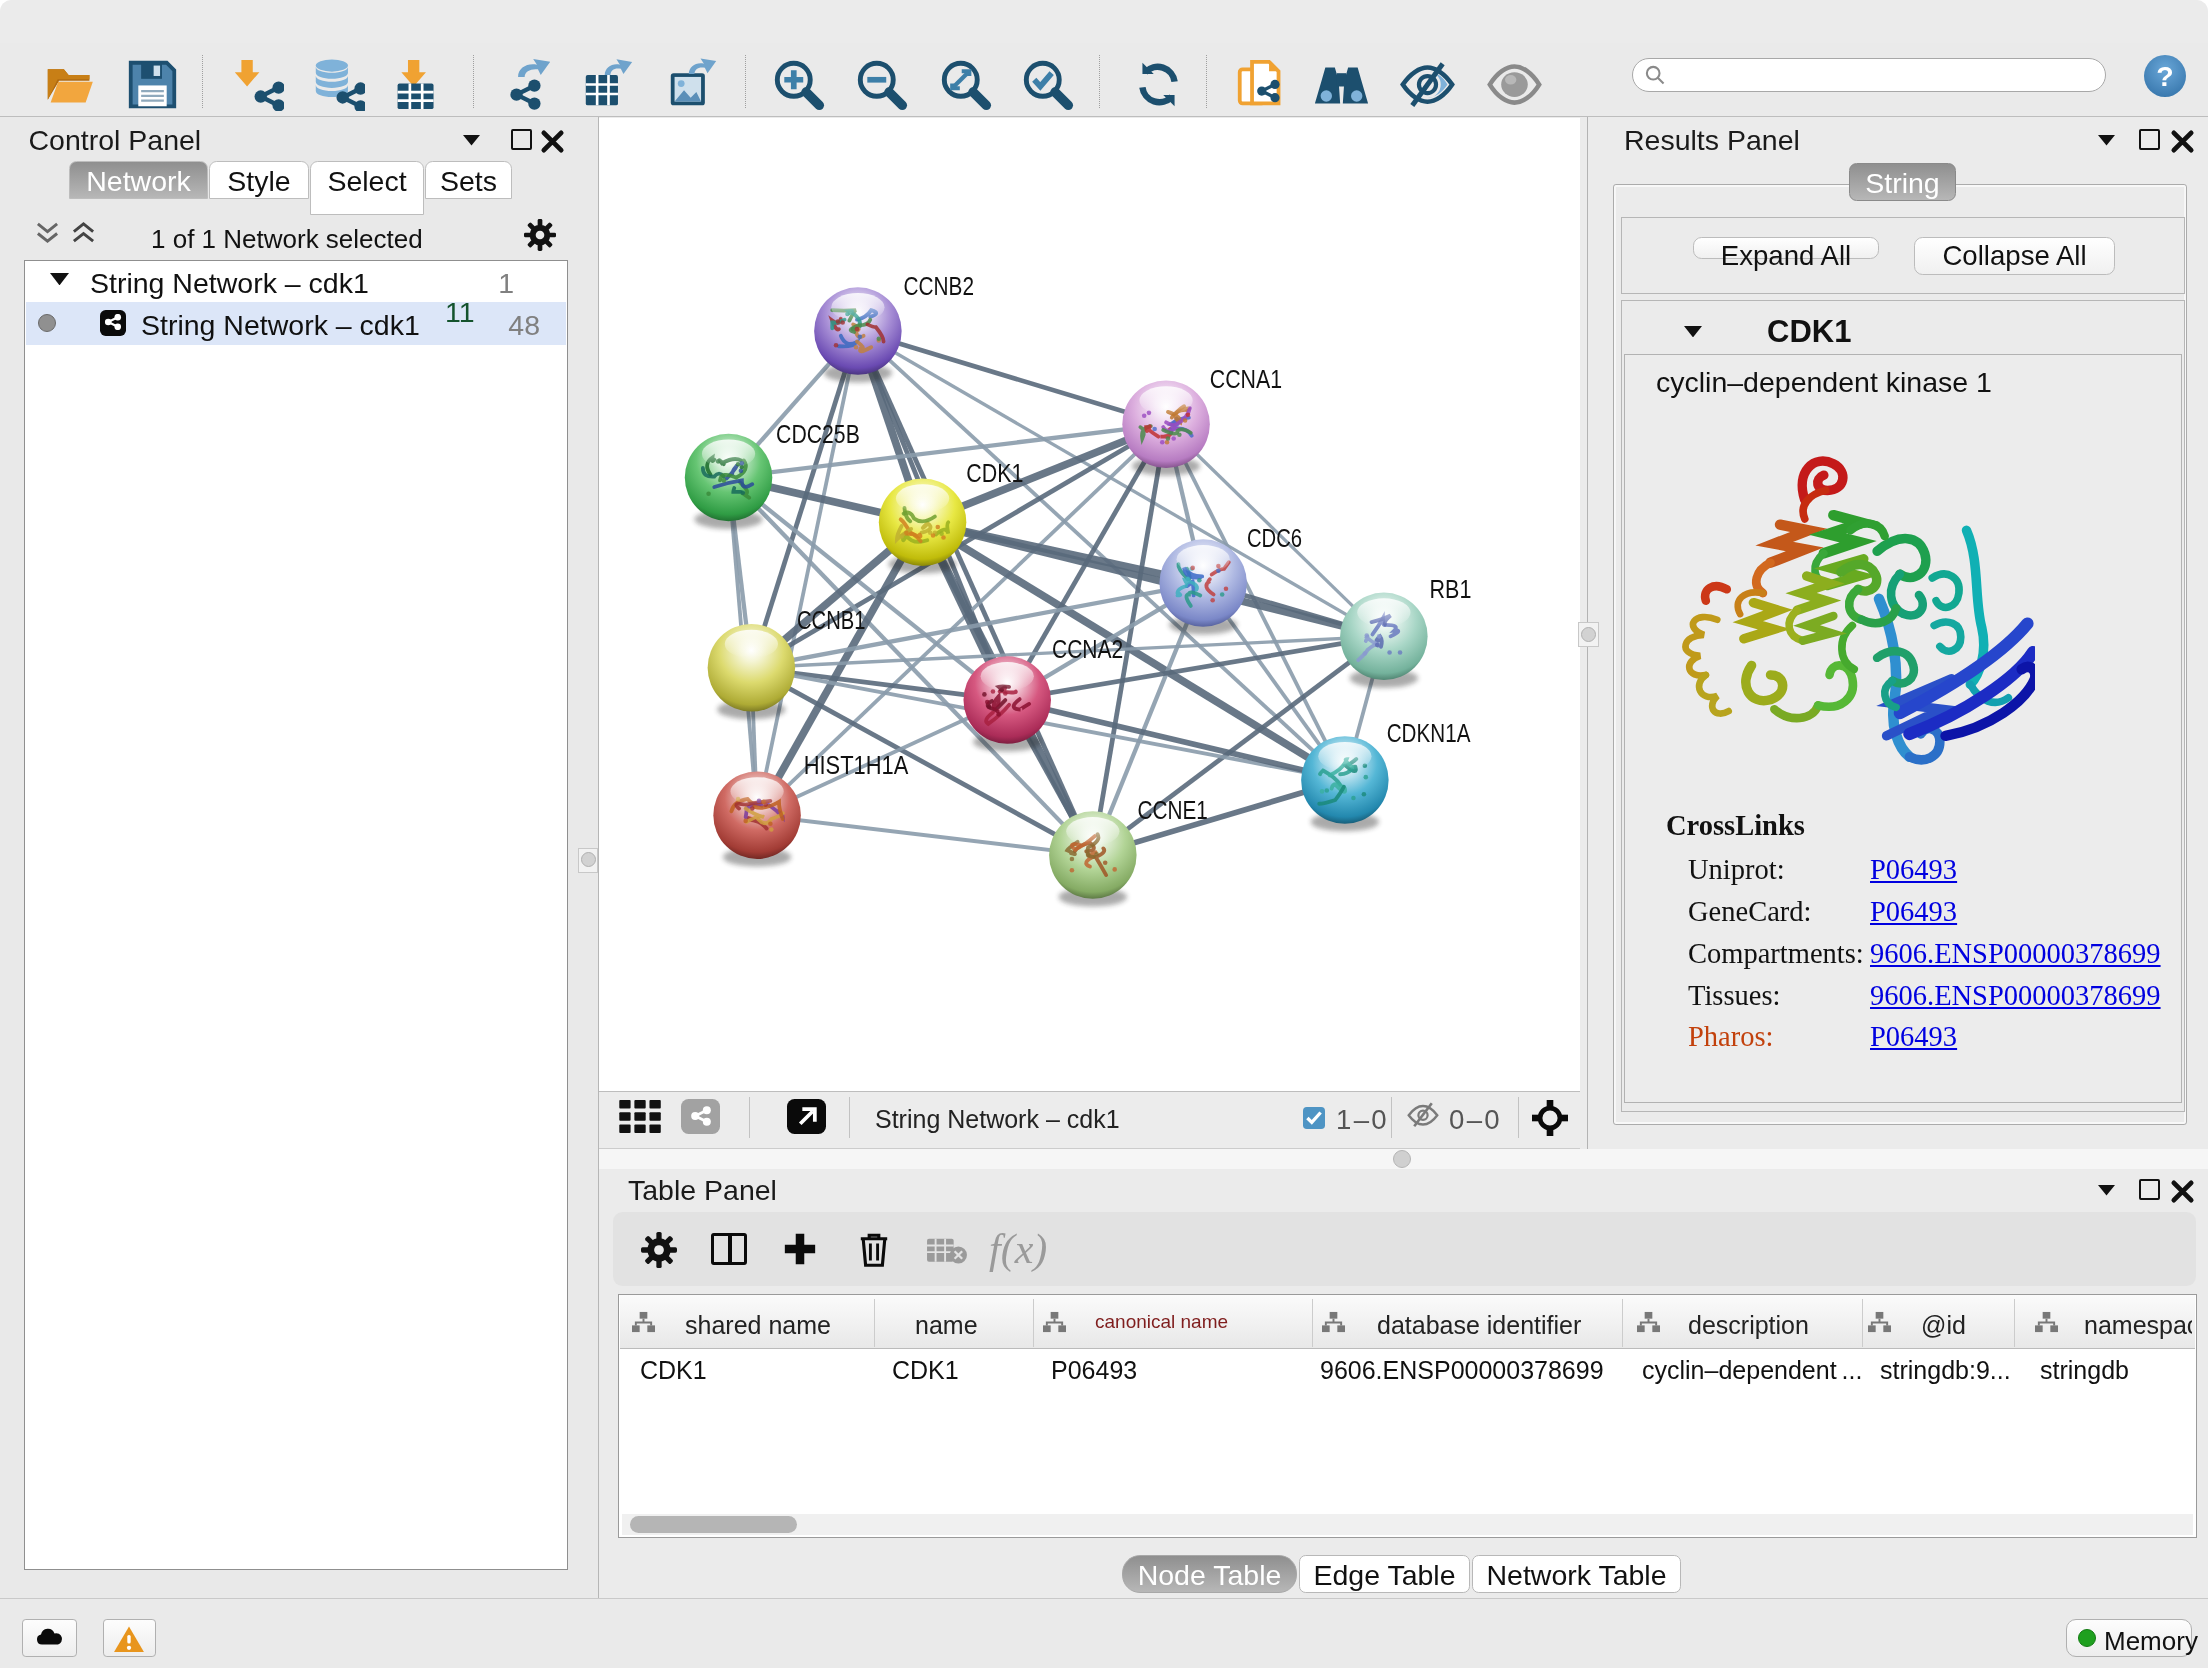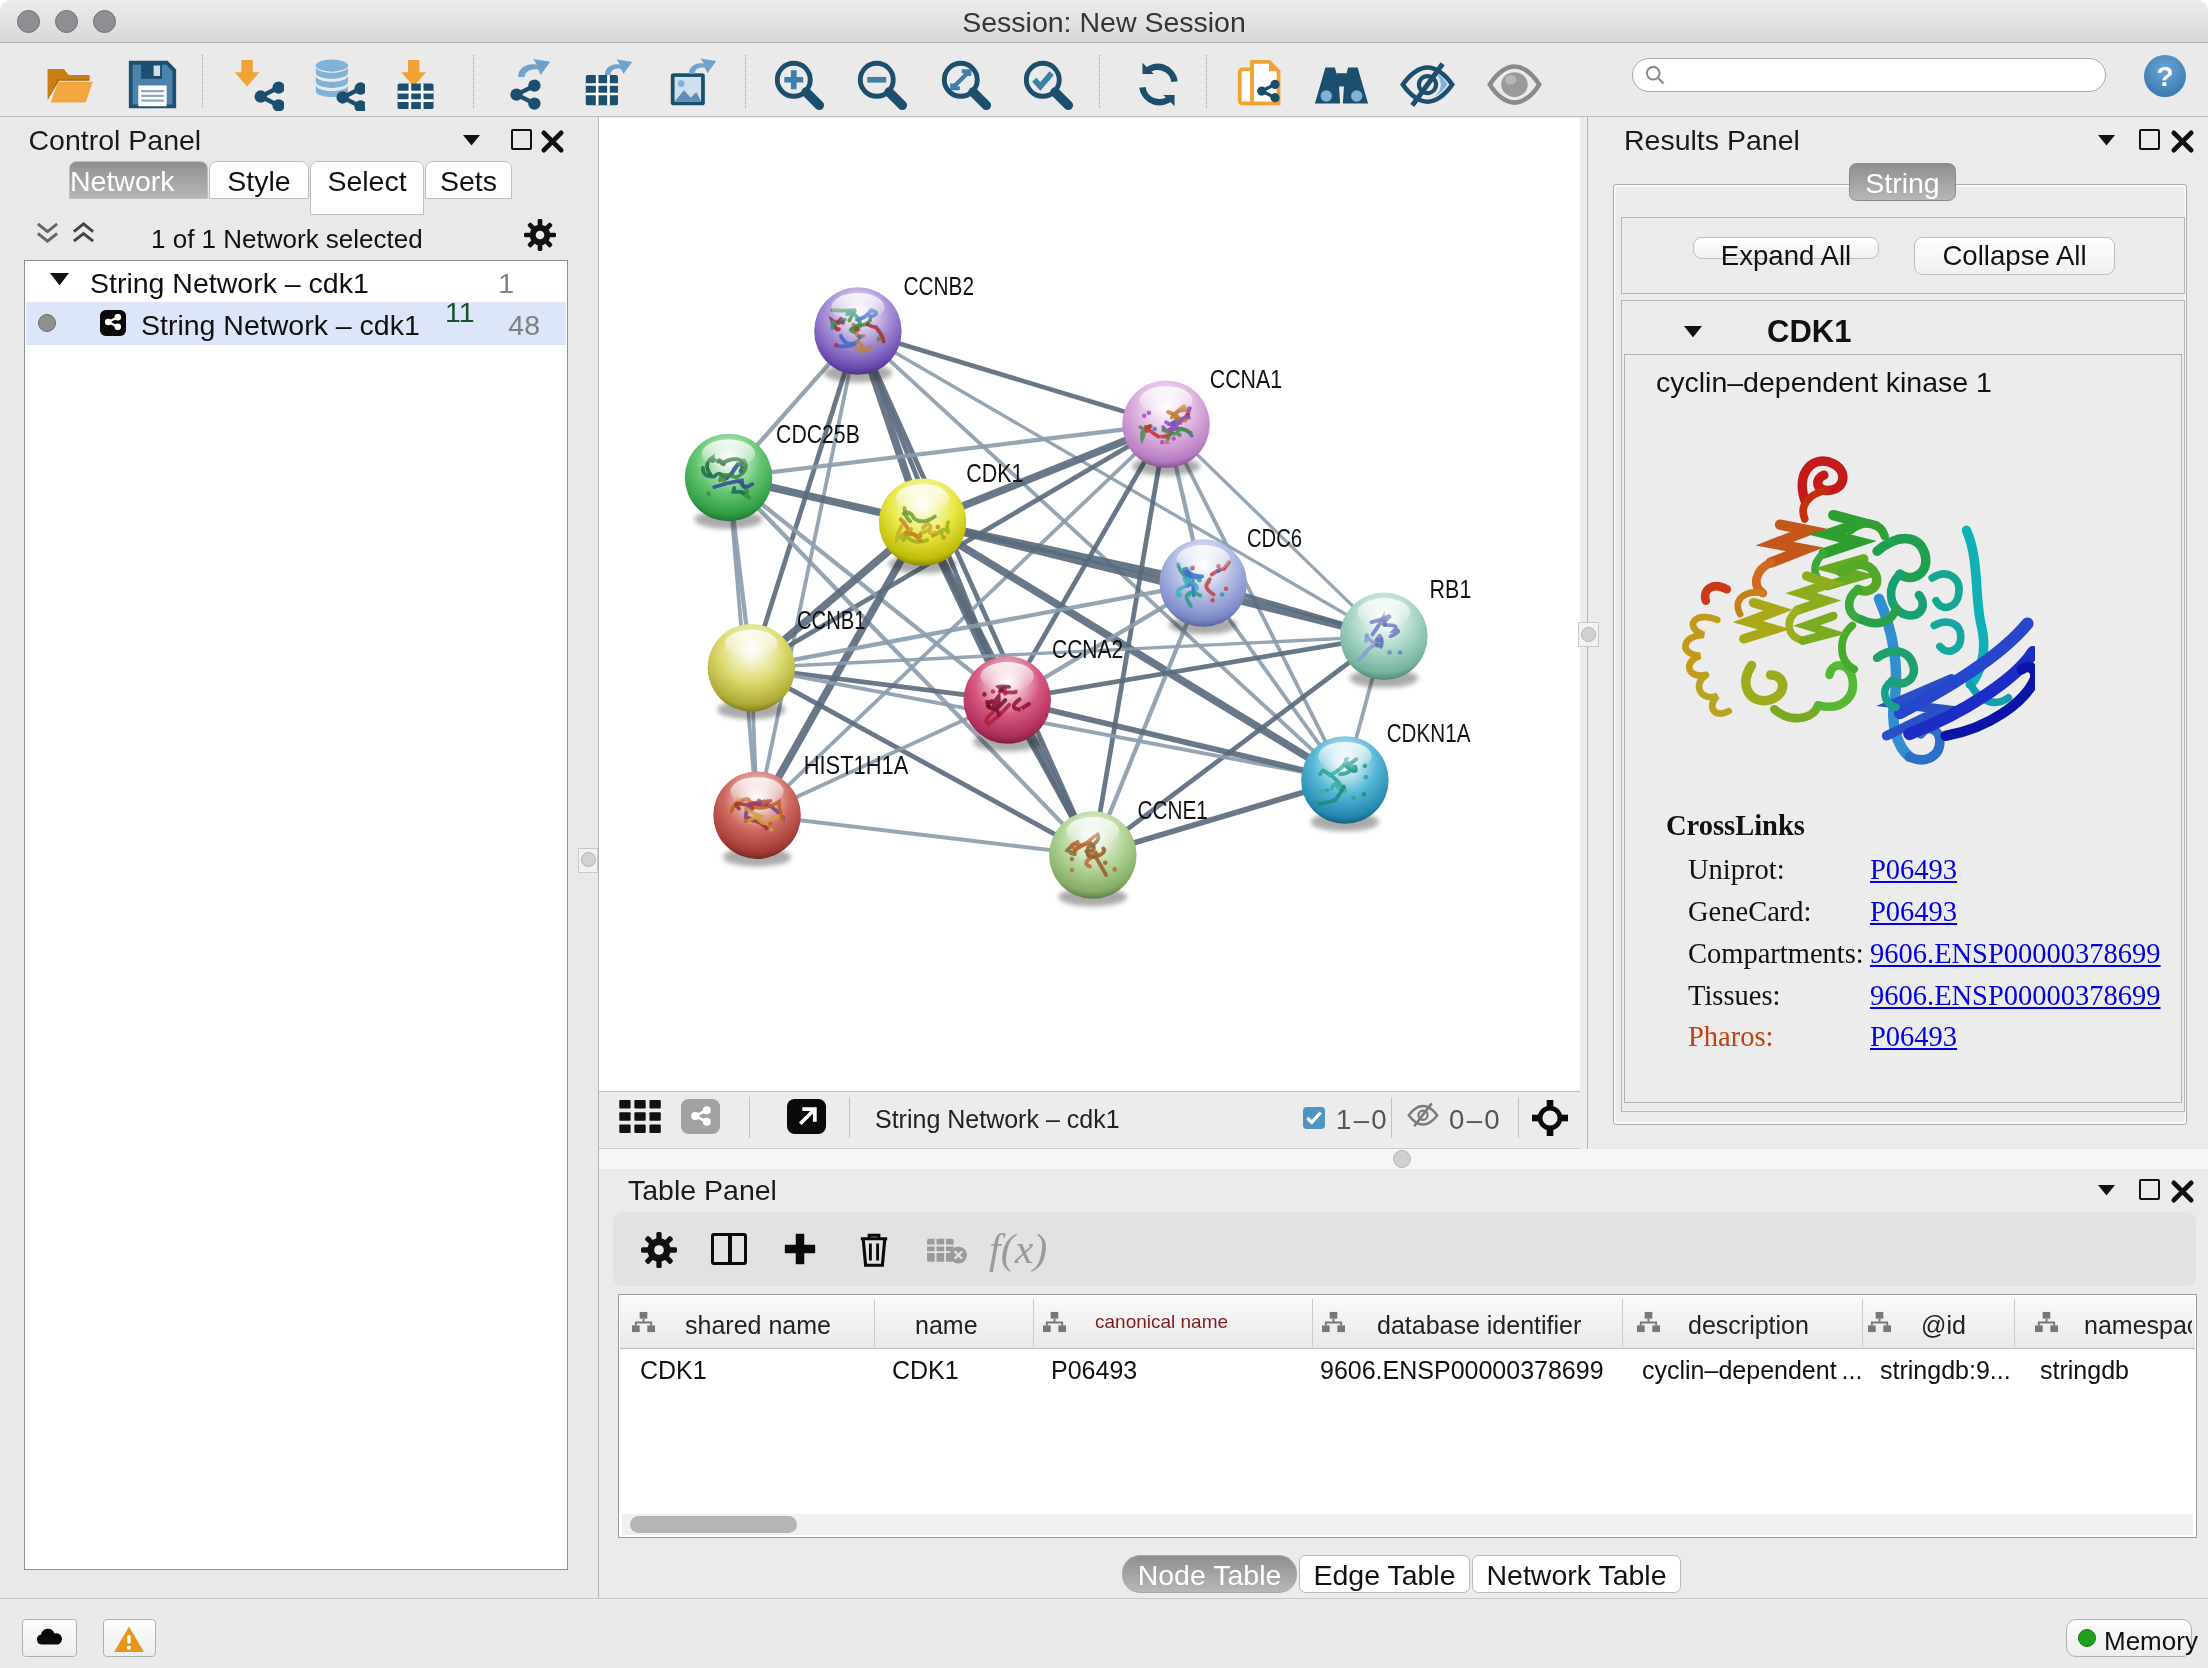--- a/index.html
+++ b/index.html
@@ -3,26 +3,20 @@
 * { margin:0; padding:0; box-sizing:border-box; }
 body { width:2208px; height:1668px; font-family:"Liberation Sans",sans-serif; background:#fff; position:relative; overflow:hidden; }
 .win { position:absolute; inset:0; background:#ebebeb; border-radius:11.4px 11.4px 0 0; overflow:hidden; }
 .abs { position:absolute; }
 .panel-title { font-size:28.5px; color:#1a1a1a; }
 .btn { background:linear-gradient(#ffffff,#f0f0f0); border:1.9px solid #bcbcbc; border-radius:8.6px; font-size:27.6px; color:#111; text-align:center; position:absolute; }
 .seltab { background:linear-gradient(#8f8f8f,#b7b7b7); color:#fff; }
 .whitetab { background:#fff; color:#111; }
 </style></head><body>
 <div class="win">
-    <div class="abs" style="left:0;top:0;width:2208px;height:43px;background:linear-gradient(#ececec,#d8d8d8);border-bottom:1.9px solid #b4b4b4;border-radius:11.4px 11.4px 0 0">
-<div class="abs" style="left:17px;top:9.5px;width:23px;height:23px;border-radius:50%;background:#8e8e93;border:1.4px solid #707075"></div>
-<div class="abs" style="left:55px;top:9.5px;width:23px;height:23px;border-radius:50%;background:#8e8e93;border:1.4px solid #707075"></div>
-<div class="abs" style="left:93px;top:9.5px;width:23px;height:23px;border-radius:50%;background:#8e8e93;border:1.4px solid #707075"></div>
-<div class="abs" style="left:0;top:5.7px;width:2208px;text-align:center;font-size:28.5px;color:#353535">Session: New Session</div>
-</div>
     <div class="abs" style="left:0;top:43px;width:2208px;height:74px;background:#eaeaea;border-bottom:1.9px solid #bdbdbd"></div>
     <div style="position:absolute;left:44px;top:58px;width:53px;height:53px"><svg viewBox="0 0 28 28">
 <path d="M2 22V6h8.5l2.5 3H24v3H8z" fill="#b06a10"></path>
 <path d="M2 22V6h8.5l2.5 3H24v2.2H7.2z" fill="#c87f16"></path>
 <path d="M7.5 12.6h18.3L22 23.5H3.5z" fill="#f2a63e"></path>
       </svg></div>
     <div style="position:absolute;left:126px;top:58px;width:53px;height:53px"><svg viewBox="0 0 28 28">
 <path d="M2.5 2.5h19l4 4v19h-23z" fill="#4d83ab" stroke="#1d4f70" stroke-width="2"></path>
 <rect x="8" y="2.5" width="11" height="8.5" fill="#1d4f70"></rect>
 <rect x="14.6" y="4" width="3.4" height="5.5" fill="#cfe0ec"></rect>
@@ -148,21 +142,21 @@
     <div style="position:absolute;left:2144px;top:55px;width:42px;height:42px;border-radius:50%;background:radial-gradient(circle at 50% 35%,#6aa7d8,#2d6da4);color:#fff;font-weight:bold;font-size:28.5px;text-align:center;line-height:42px">?</div>
     <div class="abs" style="left:0;top:117px;width:599px;height:1481px;background:#e9e9e9;border-right:1.9px solid #b6b6b6"></div>
     <div class="panel-title abs" style="left:28.5px;top:124px">Control Panel</div>
     <svg style="position:absolute;left:463px;top:135px" width="17" height="10.5" viewBox="0 0 18 11">
       <path d="M0 0h18L9.0 11z" fill="#111"></path>
     </svg>
     <div style="position:absolute;left:511px;top:129px;width:21px;height:21px;border:2.9px solid #111;border-radius:1.9px"></div>
     <svg style="position:absolute;left:540px;top:129px" width="25" height="25" viewBox="0 0 26 26">
       <path d="M4 4l18 18M22 4L4 22" stroke="#111" stroke-width="5" stroke-linecap="round"></path>
     </svg>
-    <div class="abs seltab" style="left:69px;top:161px;width:139px;height:38px;border:1px solid #bdbdbd;border-radius:7.6px 7.6px 0 0;font-size:28.5px;text-align:left;line-height:38px">Network</div>
+    <div class="abs seltab" style="left:69px;top:161px;width:139px;height:38px;border:1px solid #bdbdbd;border-radius:7.6px 7.6px 0 0;font-size:28.5px;text-align:center;line-height:38px">Network</div>
     <div class="abs whitetab" style="left:209px;top:161px;width:100px;height:38px;border:1px solid #bdbdbd;border-radius:7.6px 7.6px 0 0;font-size:28.5px;text-align:center;line-height:38px">Style</div>
     <div class="abs whitetab" style="left:310px;top:161px;width:114px;height:54px;border:1px solid #bdbdbd;border-radius:7.6px 7.6px 0 0;font-size:28.5px;text-align:center;line-height:38px">Select</div>
     <div class="abs whitetab" style="left:425px;top:161px;width:87px;height:38px;border:1px solid #bdbdbd;border-radius:7.6px 7.6px 0 0;font-size:28.5px;text-align:center;line-height:38px">Sets</div>
     <svg class="abs" style="left:34px;top:221px" width="27" height="25" viewBox="0 0 28 26">
       <path d="M4 3l10 8L24 3M4 13l10 8 10-8" stroke="#666" stroke-width="3" fill="none"></path>
     </svg>
     <svg class="abs" style="left:70px;top:221px" width="27" height="25" viewBox="0 0 28 26">
       <path d="M4 11L14 3l10 8M4 21l10-8 10 8" stroke="#444" stroke-width="3" fill="none"></path>
     </svg>
     <div class="abs" style="left:151px;top:224px;width:304px;text-align:left;font-size:26px;color:#111">1 of 1 Network selected</div>

